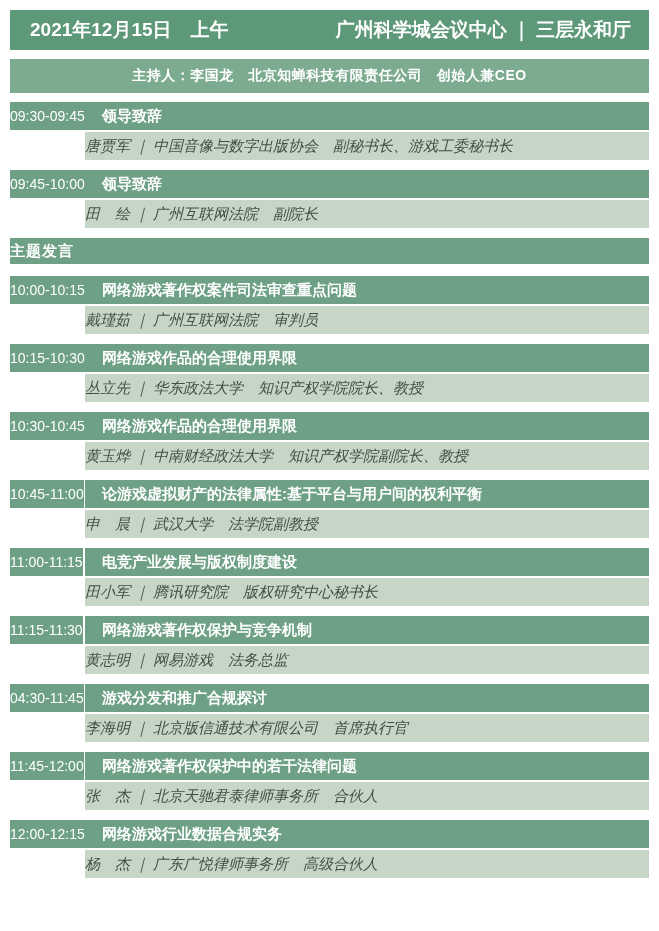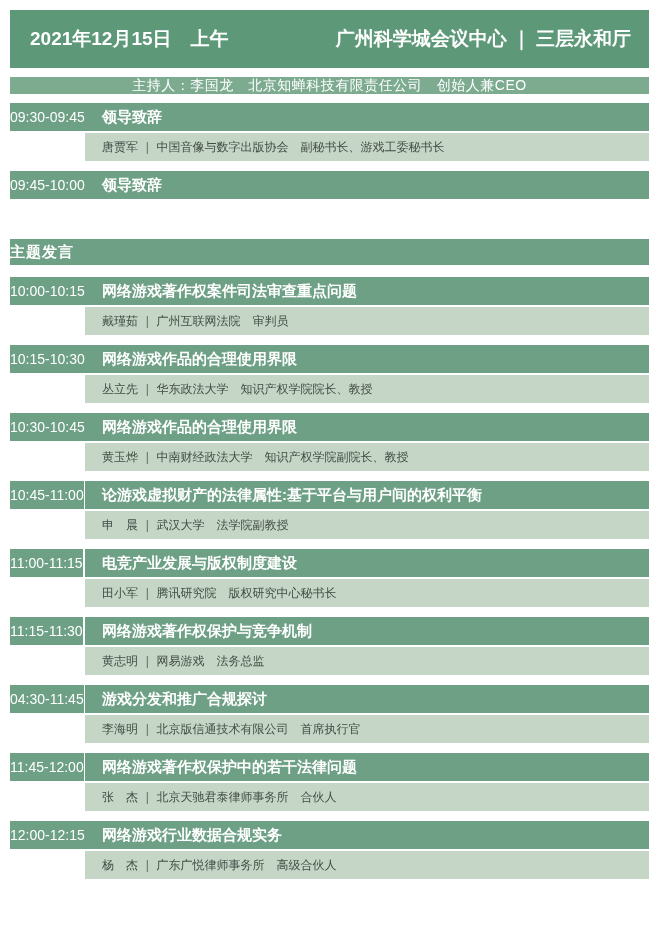--- a/index.html
+++ b/index.html
@@ -16,43 +16,43 @@
     font-family:"Liberation Sans","DejaVu Sans",sans-serif;
     height:931px;overflow:hidden;
   }
   .page{padding:0 10px;width:659px;}
   h1.page-title{
     margin-top:8px;height:40px;line-height:40px;
     text-align:center;font-size:28px;font-weight:bold;
     color:var(--title-text);letter-spacing:1px;white-space:nowrap;
   }
   .date-bar{
-    margin-top:10px;height:58px;background:var(--accent-dark);
+    margin-top:10px;height:40px;background:var(--accent-dark);
     color:#fff;font-weight:bold;font-size:19px;
     display:flex;align-items:center;justify-content:space-between;
     padding:0 18px 0 20px;white-space:nowrap;
   }
   .host-bar{
-    margin-top:9px;height:17px;background:var(--accent-host);
-    color:#fff;font-weight:normal;font-size:14px;
+    margin-top:9px;height:34px;background:var(--accent-host);
+    color:#fff;font-weight:bold;font-size:14px;
     display:flex;align-items:center;justify-content:center;
     letter-spacing:.5px;white-space:nowrap;
   }
   .rows{margin-top:9px;}
   .row{display:flex;margin-bottom:10px;height:58px;}
   .tcol{width:65px;margin-right:10px;flex:none;display:flex;flex-direction:row;}
   .ccol{flex:1;display:flex;flex-direction:column;border-radius:7px;}
   .cell{height:28px;line-height:28px;white-space:nowrap;overflow:hidden;}
   .tcol .cell,.ccol .cell{flex:none;}
   .tcol .cell:first-child,.ccol .cell:first-child{margin-bottom:2px;}
   .cell.mid{background:var(--accent-mid);color:#fff;}
   .cell.light{background:var(--accent-light);}
   .cell.time{font-size:14px;text-align:center;}
   .cell.ttl{font-weight:bold;font-size:15px;padding-left:17px;}
-  .cell.spk{color:var(--speaker-text);font-size:12px;padding-left:17px;}
+  .cell.spk{color:var(--speaker-text);font-size:15px;font-style:italic;}
   .section-bar{
     height:26px;line-height:26px;background:var(--accent-mid);
     color:#fff;font-weight:bold;font-size:15px;text-align:left;
     margin:0 0 12px 0;letter-spacing:1px;
   }
 </style>
 </head>
 <body>
 
 <div class="page">
@@ -75,20 +75,21 @@
           <div class="cell light spk">唐贾军 ｜ 中国音像与数字出版协会　副秘书长、游戏工委秘书长</div>
         </div>
       </div>
       <div class="row">
         <div class="tcol">
           <div class="cell mid time">09:45-10:00</div>
           <div class="cell light"></div>
         </div>
         <div class="ccol">
           <div class="cell mid ttl">领导致辞</div>
+          <div class="cell light spk">田　绘 ｜ 广州互联网法院　副院长</div>
         </div>
       </div>
     </div>
 
   <div class="section-bar">主题发言</div>
 
   <div class="rows" id="keynote-rows">
       <div class="row">
         <div class="tcol">
           <div class="cell mid time">10:00-10:15</div>

